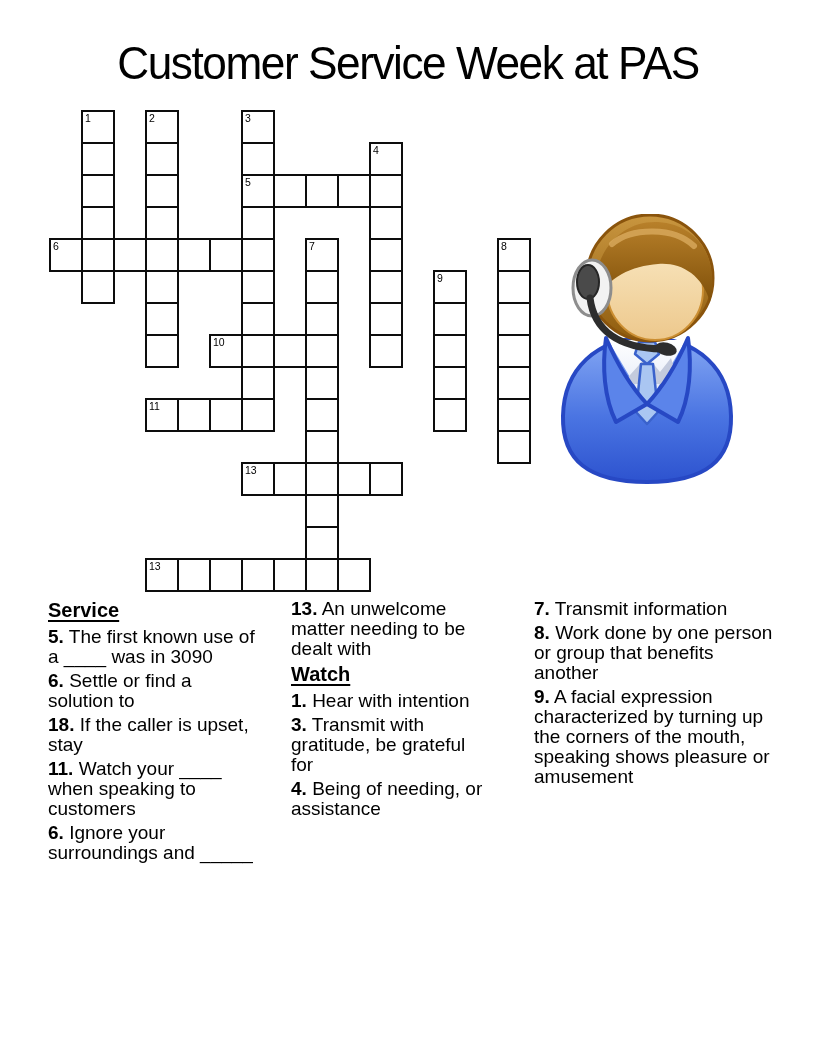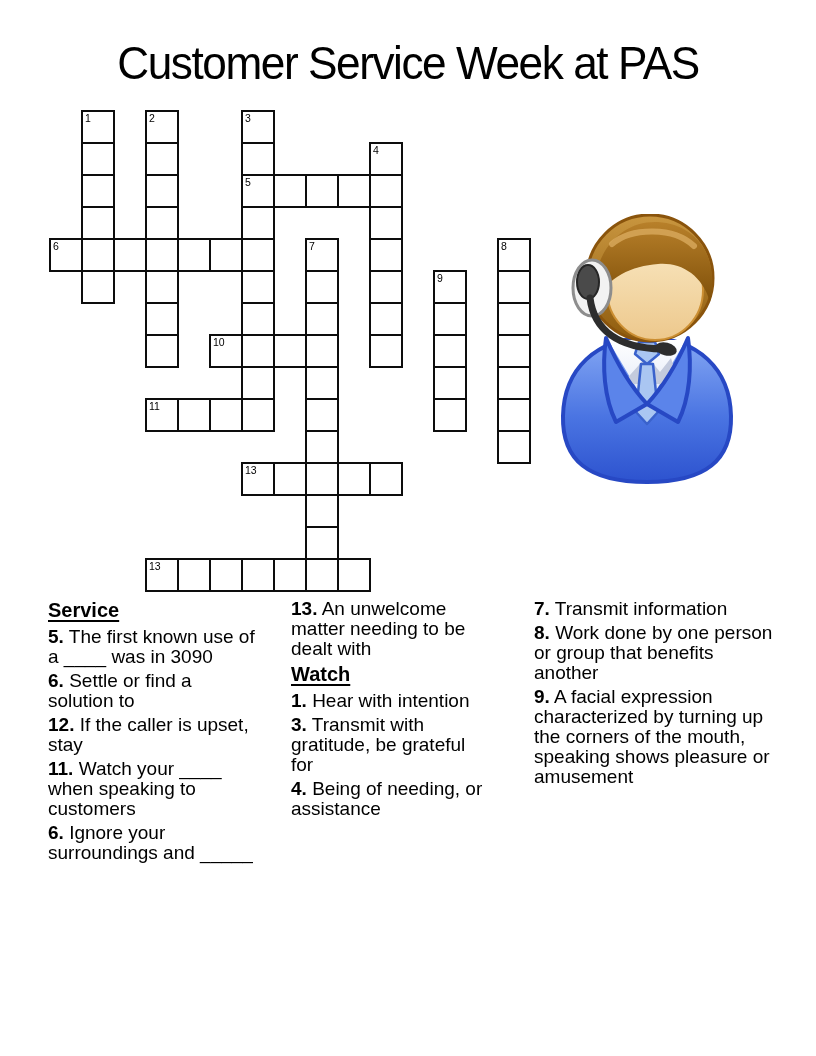--- a/index.html
+++ b/index.html
@@ -182,21 +182,21 @@
       <ellipse cx="28" cy="68" rx="11" ry="17" fill="#4a4a4a" stroke="#262626" stroke-width="2"></ellipse>
       <path d="M 30,84 C 34,116 58,134 102,135" stroke="#2d2d2d" stroke-width="7" fill="none" stroke-linecap="round"></path>
       <ellipse cx="106" cy="135" rx="11" ry="6.5" fill="#2d2d2d" transform="rotate(14 106 135)"></ellipse>
     </svg>
   </div>
 
   <div class="clues-col col1">
     <h2 class="clue-heading">Service</h2>
     <p class="clue"><b class="num">5.</b> <span>The first known use of a ____ was in 3090</span></p>
     <p class="clue"><b class="num">6.</b> <span>Settle or find a solution to</span></p>
-    <p class="clue"><b class="num">12.</b> <span>If the caller is upset, stay</span></p>
+    <p class="clue"><b class="num">18.</b> <span>If the caller is upset, stay</span></p>
     <p class="clue"><b class="num">11.</b> <span>Watch your ____ when speaking to customers</span></p>
     <p class="clue"><b class="num">6.</b> <span>Ignore your surroundings and _____</span></p>
   </div>
 
   <div class="clues-col col2">
     <p class="clue"><b class="num">13.</b> <span>An unwelcome matter needing to be dealt with</span></p>
     <h2 class="clue-heading mid">Watch</h2>
     <p class="clue"><b class="num">1.</b> <span>Hear with intention</span></p>
     <p class="clue"><b class="num">3.</b> <span>Transmit with gratitude, be grateful for</span></p>
     <p class="clue"><b class="num">4.</b> <span>Being of needing, or assistance</span></p>

